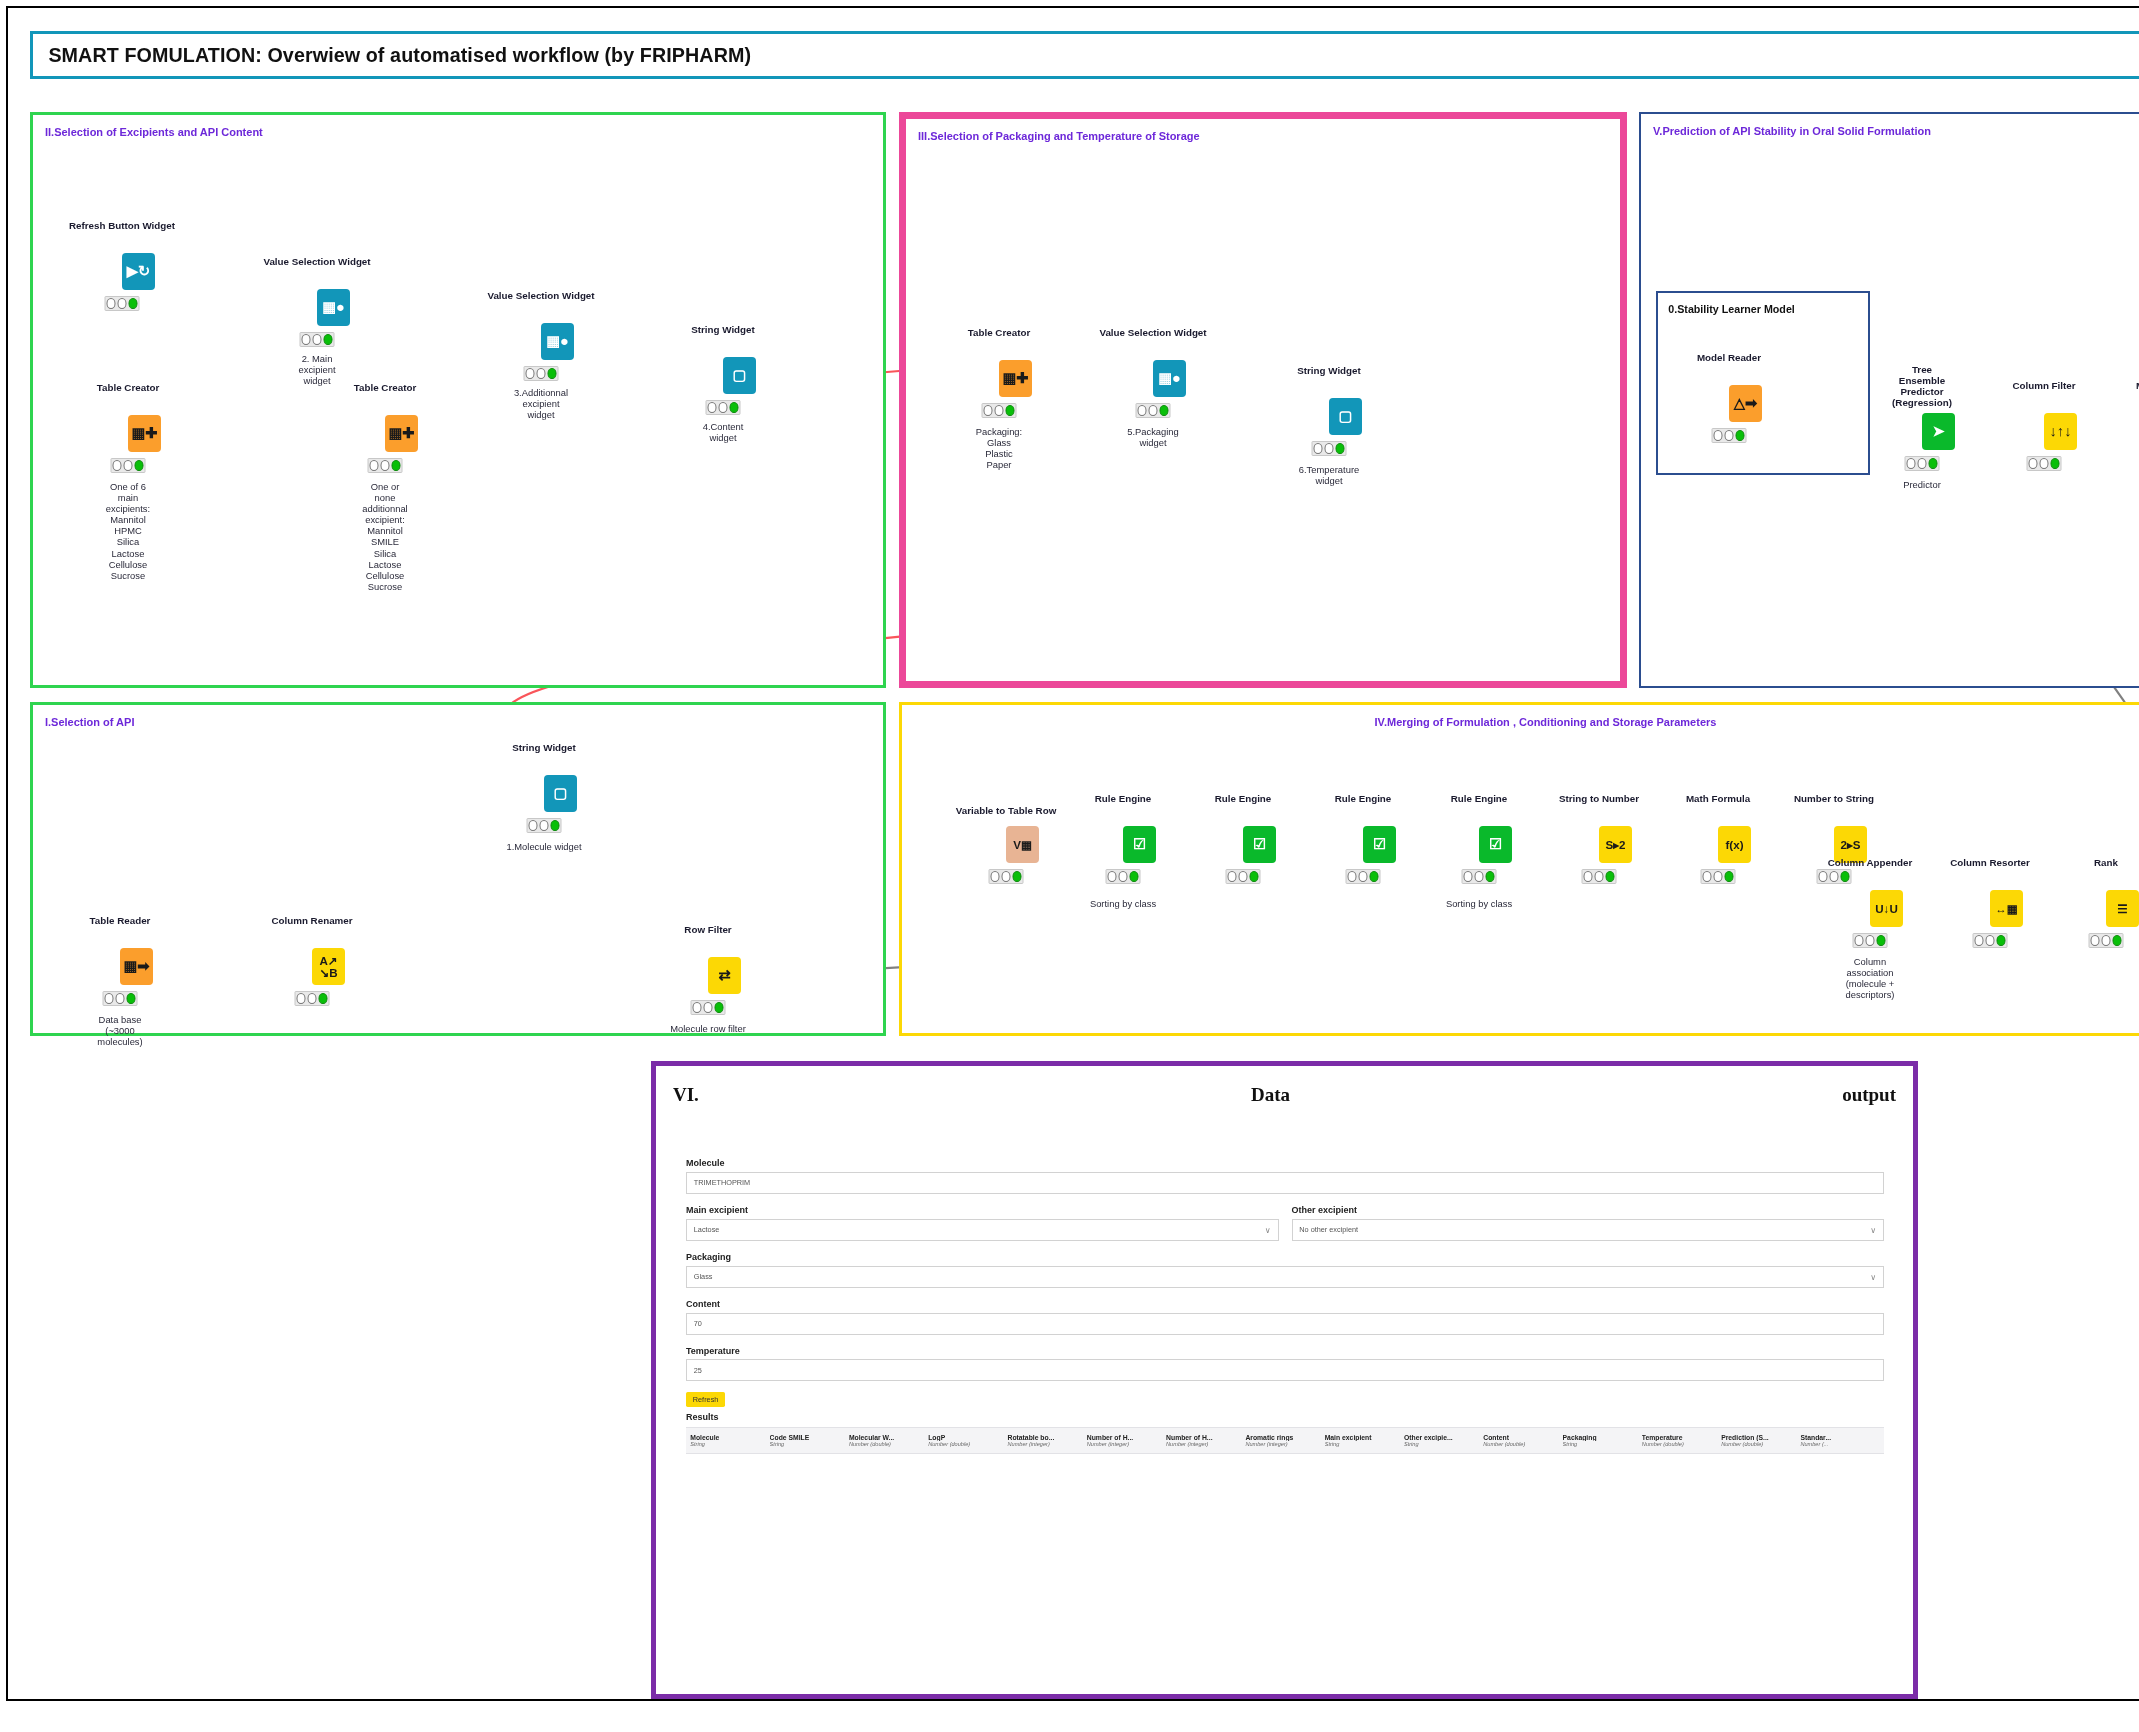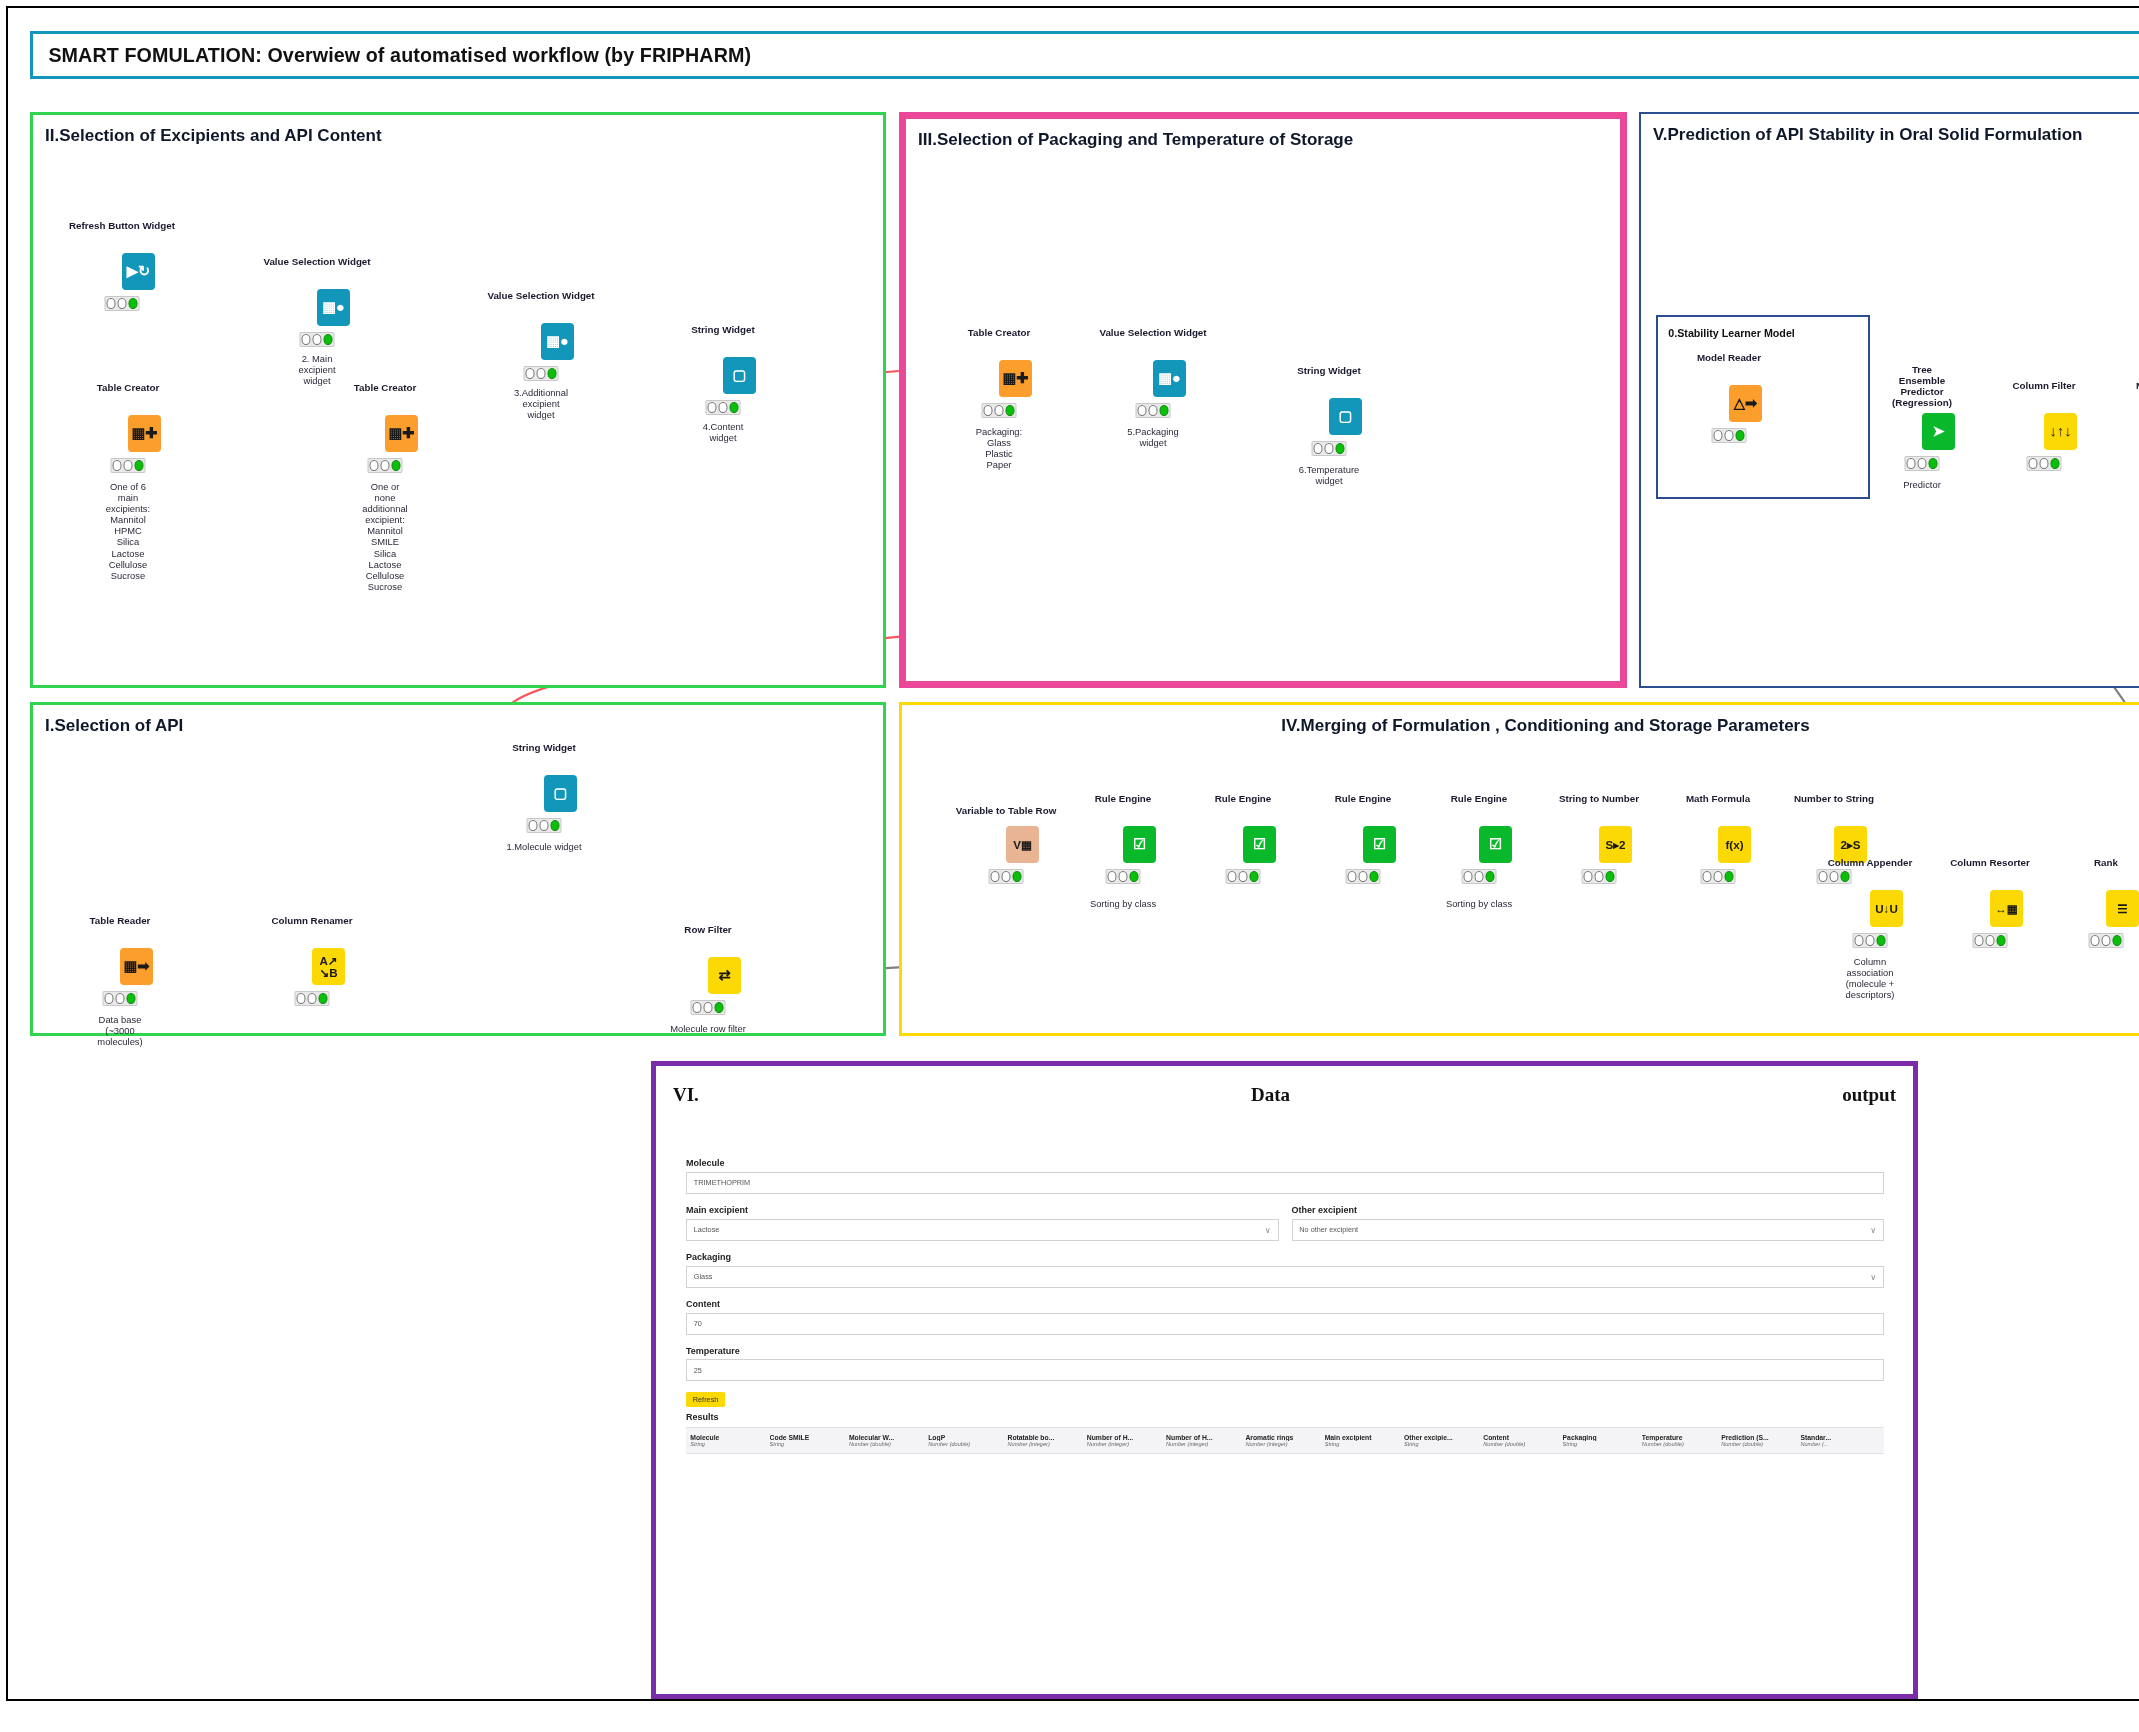--- a/index.html
+++ b/index.html
@@ -13,24 +13,24 @@
   .title-bar .t{padding-left:15.4px;font-size:19.7px;font-weight:bold;color:#111;letter-spacing:0.1px;}
 
   
   .panel{position:absolute;box-sizing:border-box;background:#fff;}
 
   #panel2{left:30px;top:112px;width:856px;height:576px;border:3px solid #2fd44f;}
   #panel3{left:899px;top:112px;width:728px;height:576px;border:7px solid #ec4899;}
   #panel5{left:1639px;top:112px;width:869px;height:576px;border:2.1px solid #2b4d8f;}
   #panel1{left:30px;top:702px;width:856px;height:334px;border:3px solid #2fd44f;}
   #panel4{left:899px;top:702px;width:1293px;height:334px;border:3px solid #fcd805;}
-  #panel0{left:1656px;top:291px;width:214px;height:184px;border:2.1px solid #2b4d8f;margin-top:24px;}
+  #panel0{left:1656px;top:291px;width:214px;height:184px;border:2.1px solid #2b4d8f;}
   #panel6{left:651px;top:1061px;width:1267px;height:638px;border:5.1px solid #7b2ca8;}
 
-  .sec-title{font-size:17px;font-weight:bold;color:#0f172a;}
+  .sec-title{font-size:11px;font-weight:bold;color:#6d28d9;}
   .sec-title.center{text-align:center;width:100%;}
 
   
   .node{position:absolute;}
   .node .nlabel{position:absolute;left:50%;transform:translateX(-50%);text-align:center;white-space:nowrap;font-size:9.8px;font-weight:bold;color:#1a1a2e;}
   .node .box{position:absolute;left:0;top:0;width:33px;height:37px;border-radius:3.9px;display:flex;align-items:center;justify-content:center;}
   .node .status{position:absolute;left:50%;transform:translateX(-50%);width:33px;height:13px;background:#e9e9e9;border:0.4px solid #c8c8c8;border-radius:1.3px;display:flex;align-items:center;justify-content:center;gap:1.7px;}
   .node .status i{width:7.3px;height:9px;border-radius:50%;border:0.9px solid #777;background:#fff;display:block;}
   .node .status i.on{background:#09bf09;border-color:#0a8a0a;}
   .node .sub{position:absolute;left:50%;transform:translateX(-50%);text-align:center;font-size:9.4px;color:#2a2a3a;line-height:1.18;white-space:nowrap;}

